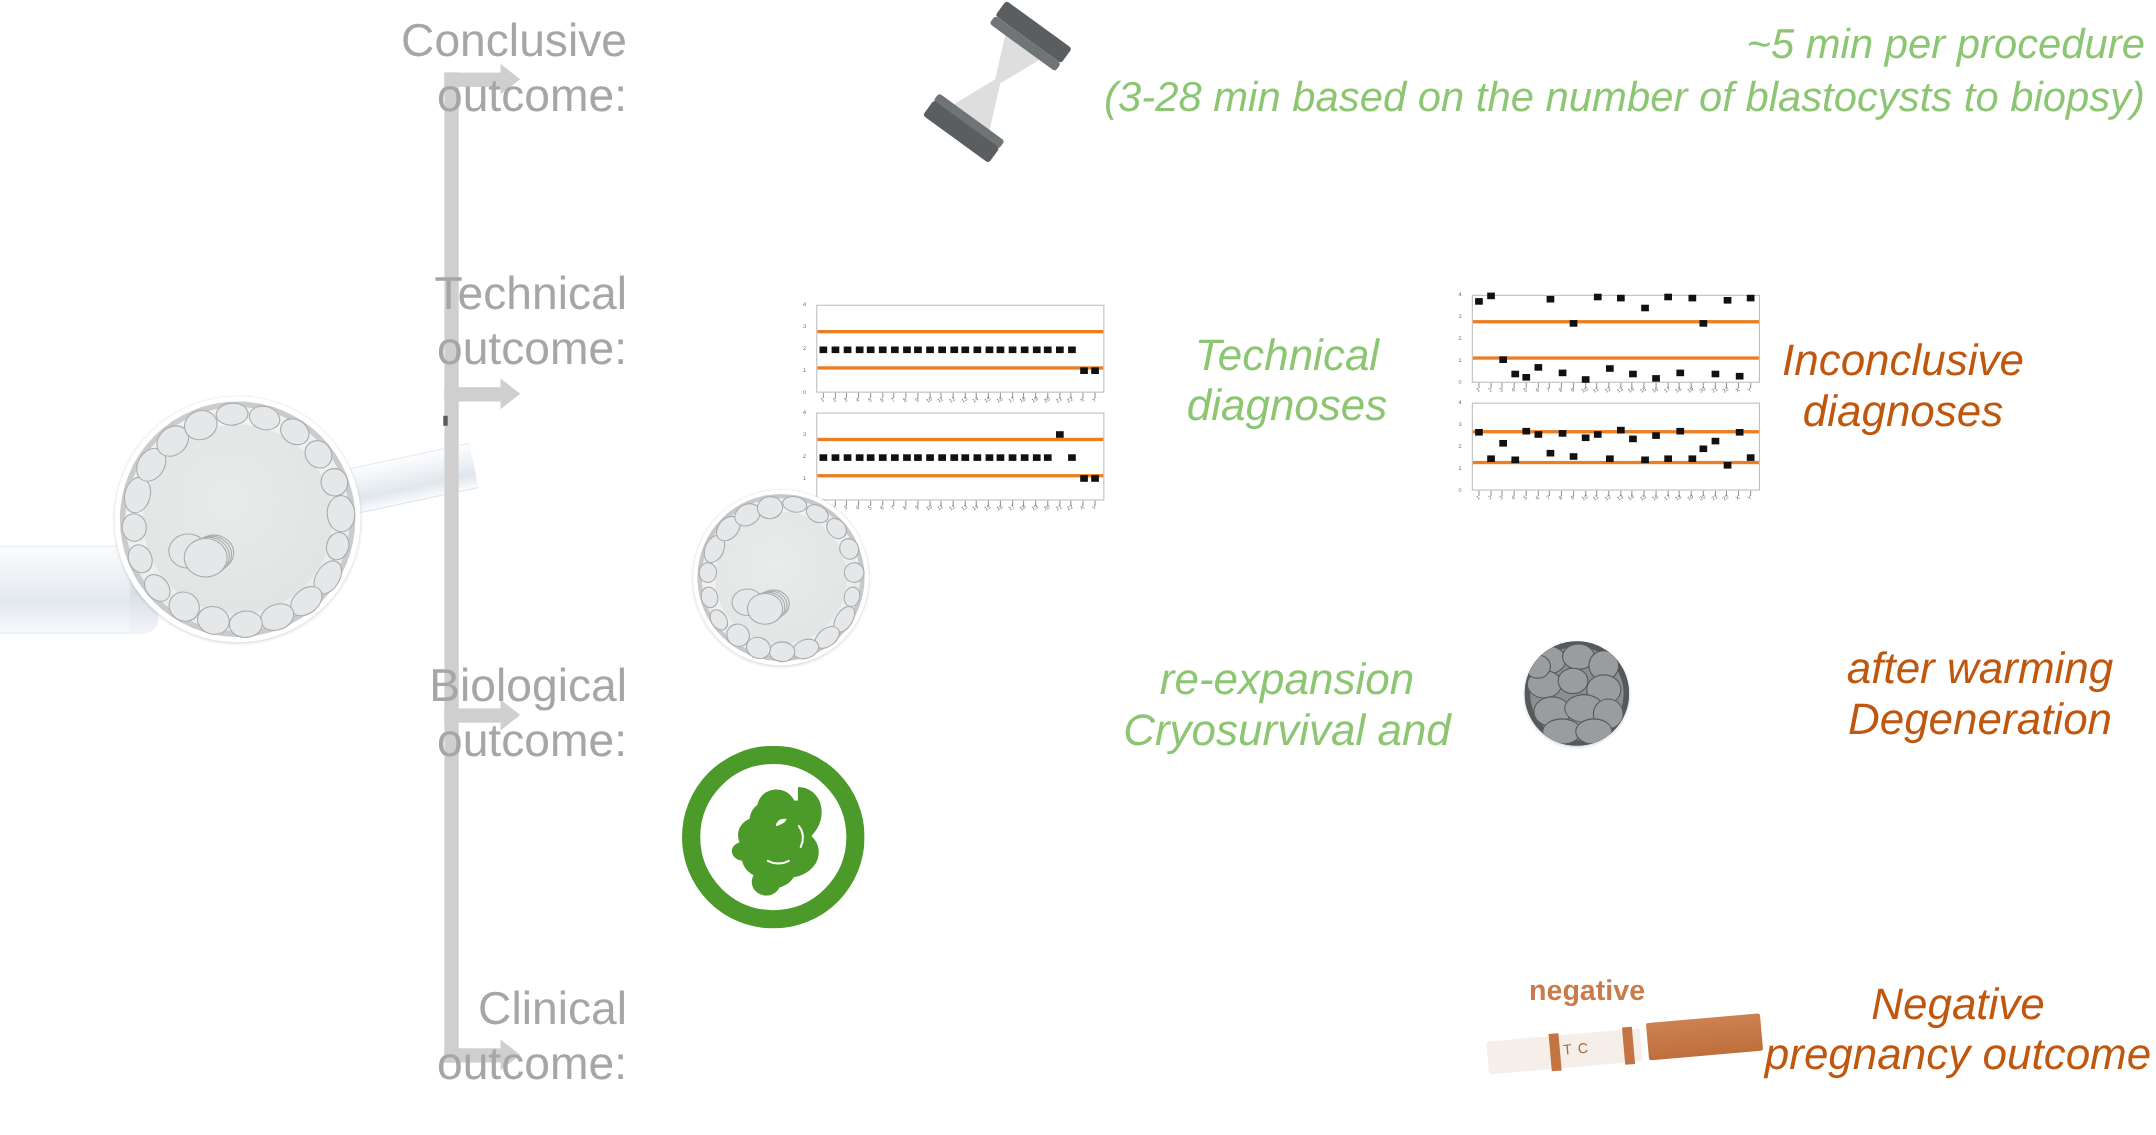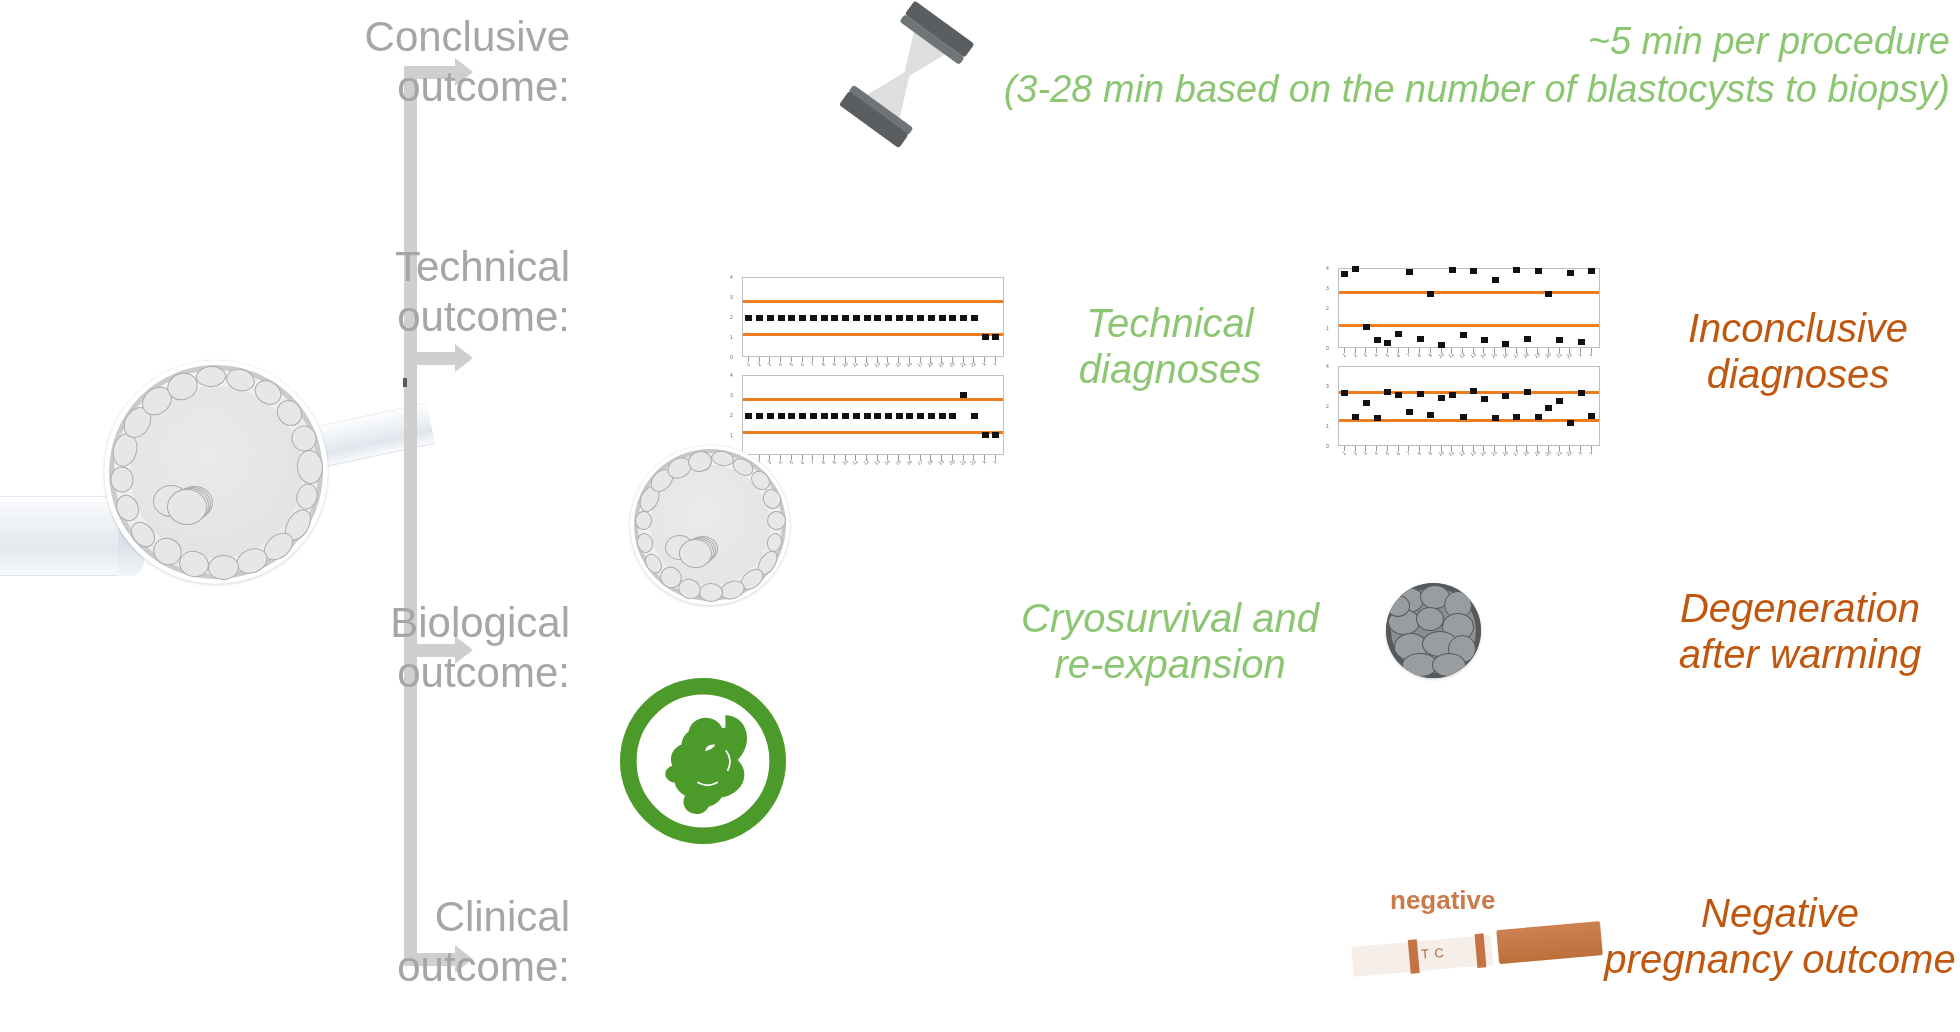--- a/index.html
+++ b/index.html
@@ -521,21 +521,21 @@
           <i style="left: 252.873px;"></i>
           <b style="left: 252.873px;">Y</b>
         </div>
       </div>
     </div>
 
   <div class="otext green" style="left:1035px;top:300px;width:270px;">
     <span>Technical</span>
     <span>diagnoses</span>
   </div>
-  <div class="otext orange" style="left:1648px;top:305px;width:300px;">
+  <div class="otext orange" style="left:1580px;top:305px;width:300px;">
     <span>Inconclusive</span>
     <span>diagnoses</span>
   </div>
 
   <div class="blasto-mid">
     <div class="inner"></div>
     <div class="cellring" id="ring-mid">
         <i style="width: 17px; height: 13px; left: 134.964px; top: 89.705px; transform: rotate(104.324deg);"></i>
         <i style="width: 25px; height: 14px; left: 124.386px; top: 110.326px; transform: rotate(123.271deg);"></i>
         <i style="width: 24px; height: 15px; left: 109.401px; top: 125.91px; transform: rotate(142.219deg);"></i>
@@ -571,26 +571,26 @@
       <i style="left: 56px; top: 30px; width: 30px; height: 26px;"></i>
       <i style="left: 8px; top: 50px; width: 32px; height: 26px;"></i>
       <i style="left: 36px; top: 48px; width: 34px; height: 24px;"></i>
       <i style="left: 62px; top: 52px; width: 26px; height: 26px;"></i>
       <i style="left: 16px; top: 70px; width: 34px; height: 22px;"></i>
       <i style="left: 46px; top: 70px; width: 32px; height: 22px;"></i>
       <i style="left: 0px; top: 12px; width: 22px; height: 20px;"></i>
     </div>
 
   <div class="otext green" style="left:1020px;top:595px;width:300px;">
+    <span>re-expansion</span>
     <span>Cryosurvival and</span>
-    <span>re-expansion</span>
   </div>
   <div class="otext orange" style="left:1640px;top:585px;width:320px;">
+    <span>after warming</span>
     <span>Degeneration</span>
-    <span>after warming</span>
   </div>
 
   <div class="fetus">
     <svg viewBox="0 0 100 100" width="166" height="166" aria-hidden="true">
       <circle cx="50" cy="50" r="45" fill="none" stroke="#4C9A2A" stroke-width="10"></circle>
       <path fill="#4C9A2A" d="M63.5 22.5c7.5 0 13 6 13 13.5 0 6-2.4 9.8-5.6 13.4 2.4 2.3 4 5.2 4 8.7 0 7.4-6.3 12.6-13.7 13.9 -1.6 2.6-4.3 4.7-7.8 5.6 -1.3 2.6-4 4.4-7.2 4.4 -4.4 0-8-3.3-8-7.4 0-1.3 .4-2.6 1-3.7 -3.2-1.6-5.6-4.4-6.3-7.9 -3.1-.4-5.6-2.5-5.6-5.2 0-2.3 1.7-4.2 4.2-5 -.5-1.2-.8-2.5-.8-3.9 0-4 2.6-7.4 6.3-8.9 .3-3.2 1.9-6 4.4-7.9 .8-4.6 5.1-8.1 10.3-8.1 4.4 0 8.2 2.5 9.8 6.1 .6-.1 1.3-.2 2-.2z"></path>
       <path fill="#ffffff" d="M54.8 42.7c1.4-.6 2.2-1.6 2.5-2.6 -1.9-.3-3.6 .2-4.6 1.1 -.9 .8-1.4 1.9-1.3 2.9 1.1-.3 2.3-.8 3.4-1.4z"></path>
       <path fill="none" stroke="#ffffff" stroke-width="1.1" stroke-linecap="round" d="M64 44c2.5 3 3 7.5 1 11.5"></path>
       <path fill="none" stroke="#ffffff" stroke-width="1.1" stroke-linecap="round" d="M47 63c3.5 2 8 2 11.5 0"></path>
     </svg>

